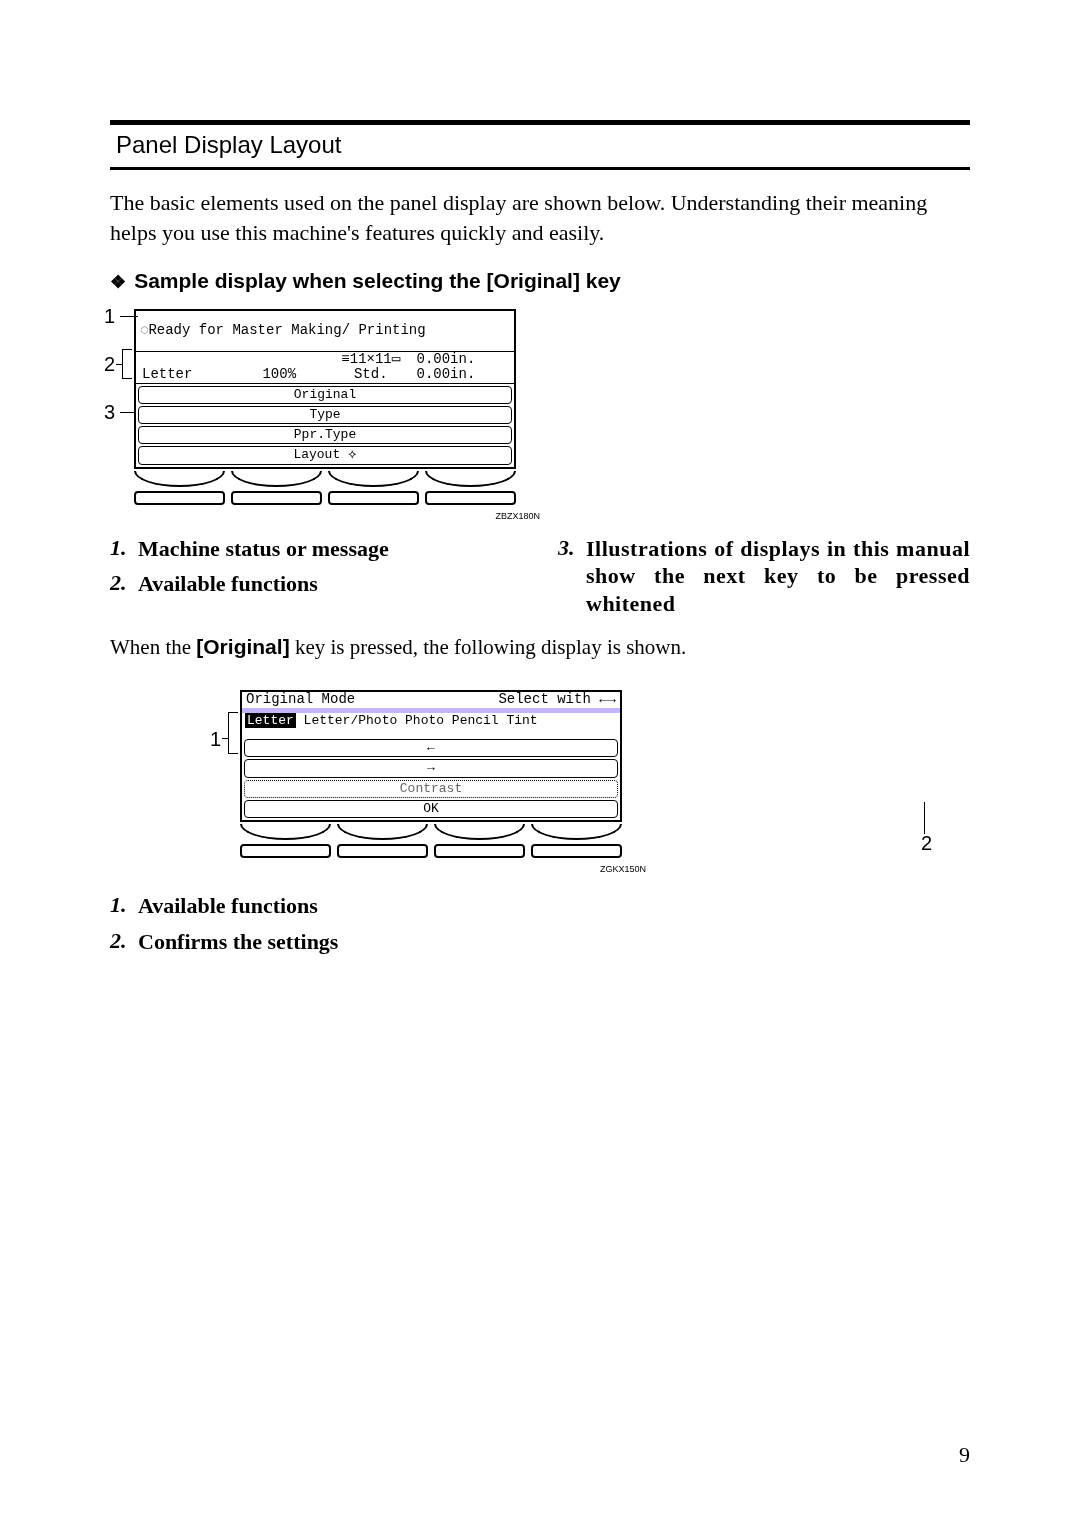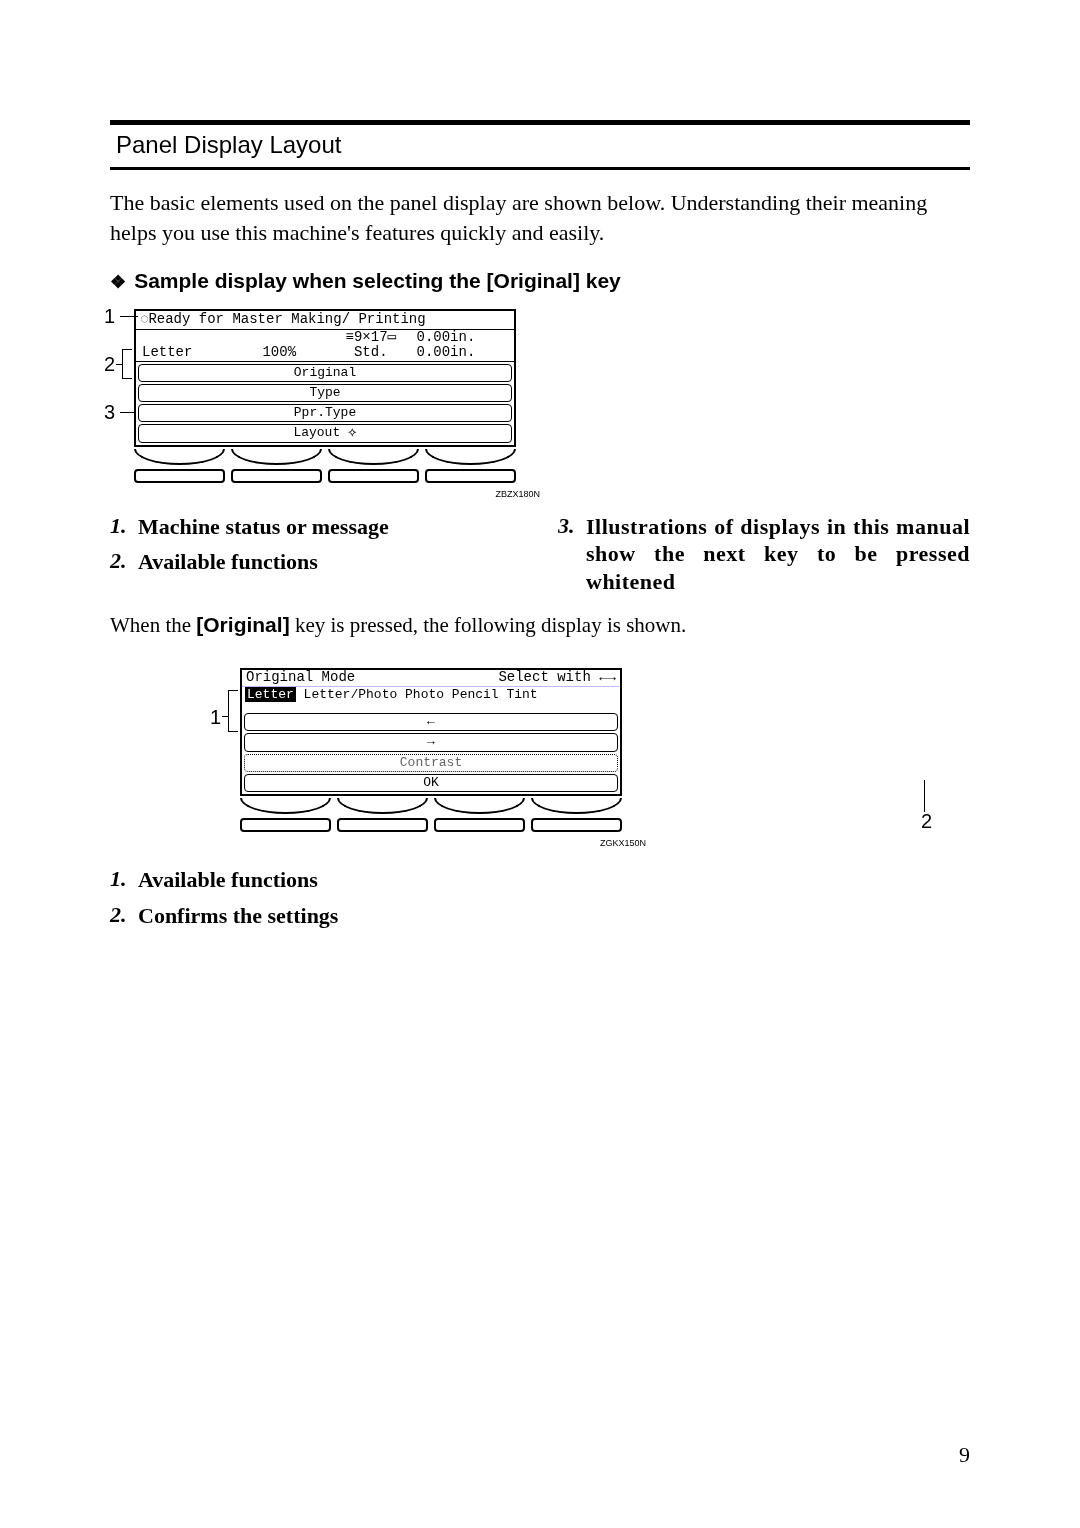--- a/index.html
+++ b/index.html
@@ -40,21 +40,21 @@
     .lcd {
       border: 2px solid #000;
       width: 382px;
       background: #fff;
       font-family: 'Courier New', monospace;
       font-size: 14px;
       line-height: 1.1;
     }
     .lcd .statusbar {
       border-bottom: 1px solid #000;
-      padding: 1px 4px;
+      padding: 12px 4px;
       font-size: 14px;
     }
     .lcd .row {
       display: flex;
       justify-content: space-between;
       padding: 0 2px;
       font-size: 14px;
     }
     .lcd .row span { flex: 1; text-align: center; }
     .lcd .row span:last-child { text-align: left; padding-right: 4px; }
@@ -145,21 +145,21 @@
       font-size: 21px;
       margin-top: 10px;
       margin-bottom: 18px;
     }
     .keyname { font-family: Arial, Helvetica, sans-serif; font-weight: bold; }
     .lcd2 .titlebar {
       display: flex;
       justify-content: space-between;
       background: #fff;
       padding: 0 4px;
-      border-bottom: 1px solid #c4b5fd;
+      border-bottom: 5px solid #c4b5fd;
     }
     .lcd2 .optrow {
       padding: 1px 3px;
       font-size: 13px;
     }
     .lcd2 .optrow .sel {
       background: #000;
       color: #fff;
       padding: 0 2px;
     }
@@ -202,21 +202,21 @@
   <div class="callout-line" style="top:55px; left:-18px; width:7px;"></div>
 
   <div class="callout-num" style="top:92px;">3</div>
   <div class="callout-line" style="top:103px; left:-14px; width:14px;"></div>
 
   <div class="lcd">
     <div class="statusbar">◌<span>Ready for Master Making/ Printing</span></div>
     <div class="row">
       <span></span>
       <span></span>
-      <span>≡9×17▭</span>
+      <span>≡11×11▭</span>
       <span>0.00in.</span>
     </div>
     <div class="row" style="border-bottom:1px solid #000;">
       <span>Letter</span>
       <span>100%</span>
       <span>Std.</span>
       <span>0.00in.</span>
     </div>
     <div class="btnrow">
       <div class="softbtn">Original</div>

